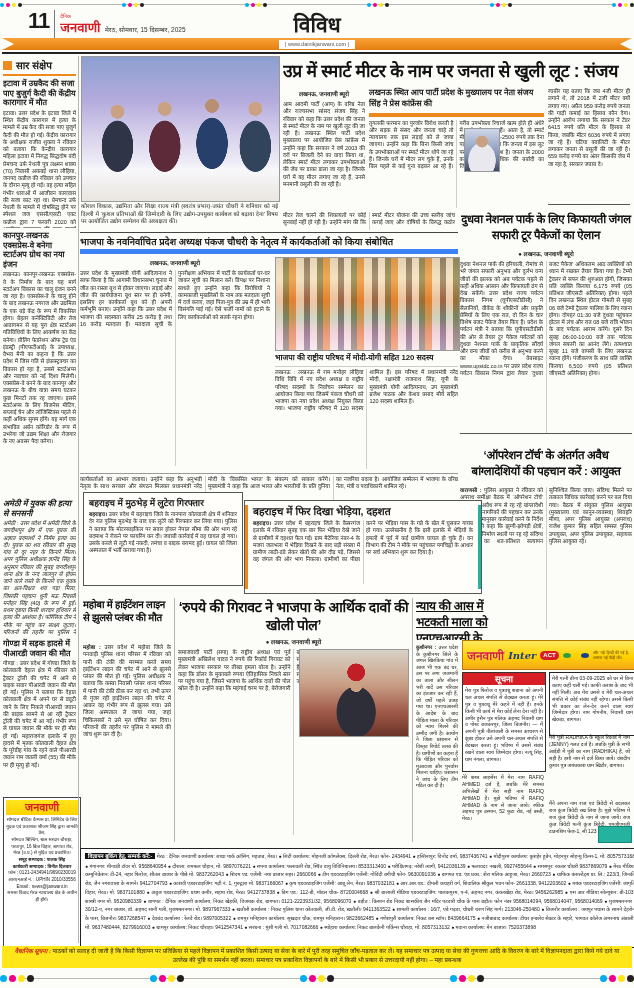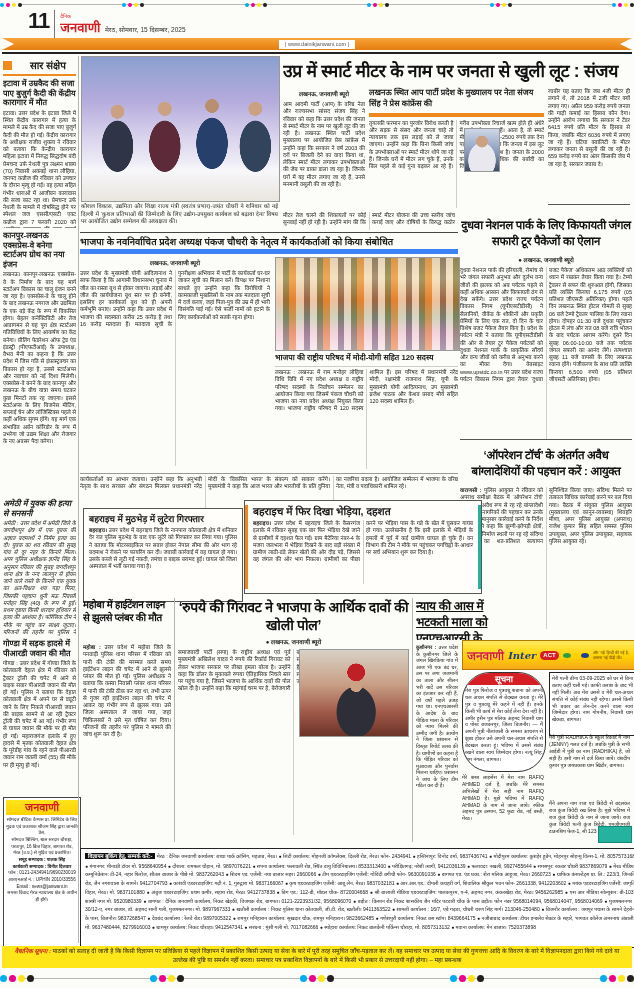--- a/index.html
+++ b/index.html
@@ -19,21 +19,21 @@
   .brand-red{color:#d81e25;font-weight:bold;}
   .ribbon{background:linear-gradient(180deg,#f6a33c,#ee8c1d 60%,#e07f12);clip-path:polygon(0 0,12px 50%,0 100%,100% 100%,calc(100% - 12px) 50%,100% 0);}
   .ribbon .chip{background:#fff;font-size:5.5px;color:#555;padding:0 6px;line-height:9px;}
   
   .marks{display:flex;justify-content:space-between;align-items:center;background:linear-gradient(#b9b9b4,#b9b9b4) center/94% 1px no-repeat;}
   .mg{display:flex;gap:2px;align-items:center;}
   .dot{display:inline-block;border-radius:50%;}
   .d7{width:7px;height:7px;} .d4{width:4px;height:4px;}
   .c-c{background:#00aeef;} .c-m{background:#ec008c;} .c-y{background:#ffe41c;} .c-k{background:#231f20;}
   
-  .sb-head{display:flex;align-items:center;gap:18px;border-bottom:2px solid #ef8b1e;padding-bottom:2px;}
+  .sb-head{display:flex;align-items:center;gap:4px;border-bottom:2px solid #ef8b1e;padding-bottom:2px;}
   .sb-sq{width:9px;height:9px;background:#ef8b1e;}
   .sb-title{font-size:10px;font-weight:bold;}
   .sb-h{font-size:8px;font-weight:bold;line-height:1.2;margin:3px 0 2px;}
   .imprint{border:1px solid #444;background:#fff;padding:2px;font-size:4.6px;line-height:1.45;text-align:center;}
   .imprint .logo{background:linear-gradient(180deg,#ffe41c,#ffd200);color:#d81e25;font-weight:bold;font-size:11px;line-height:15px;margin-bottom:2px;}
   
   .photo{border:1px solid #999;}
   .photo-press{background:
     radial-gradient(circle 7px at 18% 38%,#caa183 98%,transparent),
     radial-gradient(circle 7px at 42% 36%,#caa183 98%,transparent),
@@ -134,20 +134,21 @@
 
   <div class="abs" style="left:28px;top:8px;display:flex;align-items:flex-start;gap:5px;">
     <span class="pageno">11</span>
     <span style="width:1px;height:30px;background:#777;margin-top:2px;"></span>
     <span style="margin-top:6px;">
       <span style="font-size:5px;color:#d81e25;display:block;line-height:4px;">दैनिक</span>
       <span class="brand-red" style="font-size:13px;">जनवाणी</span>
       <span style="font-size:6.5px;color:#333;">मेरठ,   सोमवार,   15 दिसम्बर,   2025</span>
     </span>
   </div>
+  <div class="abs ctr" style="left:240px;top:10px;width:154px;font-size:21px;font-weight:bold;">विविध</div>
 
   <div class="abs ribbon" style="left:2px;top:38px;width:630px;height:12px;display:flex;justify-content:center;align-items:center;">
     <span class="chip">| www.dainikjanwani.com |</span>
   </div>
   <div class="abs" style="left:2px;top:52px;width:630px;height:2px;background:#222;"></div>
 
   <div class="abs" style="left:3px;top:58px;width:73px;">
     <div class="sb-head">
       <span class="sb-sq"></span>
       <span class="sb-title">सार संक्षेप</span>
@@ -205,21 +206,21 @@
         </div>
       </div>
       <div class="clip rule-b" style="width:82px;height:116px;">
         <div class="tiny just">रघबीर यह बताए कि जब 4जी मीटर ही लगाने थे, तो 2018 में 2जी मीटर क्यों लगाए गए। अप्रैल 959 करोड़ रुपये जनता की गाढ़ी कमाई का हिसाब कौन देगा। उन्होंने आरोप लगाया कि सरकार ने टेंडर 6415 रुपये प्रति मीटर के हिसाब से किया, जबकि मीटर 6036 रुपये में लगाए जा रहे हैं। घटिया क्वालिटी के मीटर लगाकर जनता से वसूली की जा रही है। 659 करोड़ रुपये का अंतर किसकी जेब में जा रहा है, सरकार जवाब दे।</div>
       </div>
     </div>
   </div>
   <div class="abs tinyc just clip" style="left:283px;top:212px;width:172px;height:18px;">मीटर तेज चलने की शिकायतों पर कोई सुनवाई नहीं हो रही है। उन्होंने मांग की कि स्मार्ट मीटर योजना की उच्च स्तरीय जांच कराई जाए और दोषियों के विरुद्ध कठोर कार्रवाई की जाए।</div>
 
   <div class="abs" style="left:460px;top:212px;width:172px;">
-    <div class="h-main ctr clip" style="font-size:11.5px;line-height:1.35;height:36px;margin-top:6px;">दुधवा नेशनल पार्क के लिए किफायती जंगल सफारी टूर पैकेजों का ऐलान</div>
+    <div class="h-main ctr clip" style="font-size:11.5px;line-height:1.35;height:36px;margin-top:0;">दुधवा नेशनल पार्क के लिए किफायती जंगल सफारी टूर पैकेजों का ऐलान</div>
     <div class="byline">● लखनऊ, जनवाणी ब्यूरो</div>
     <div class="tinyc just clip rule-b" style="height:172px;">दुधवा नेशनल पार्क की हरियाली, रोमांच से भरे जंगल सफारी अनुभव और दुर्लभ वन्य जीवों की झलक को अब पर्यटक पहले से कहीं अधिक आसान और किफायती ढंग से देख सकेंगे। उत्तर प्रदेश राज्य पर्यटन विकास निगम (यूपीएसटीडीसी) ने सैलानियों, वीकेंड के शौकीनों और प्रकृति प्रेमियों के लिए एक रात, दो दिन के चार विशेष बजट पैकेज तैयार किए हैं। प्रदेश के पर्यटन मंत्री ने बताया कि यूपीएसटीडीसी की ओर से तैयार टूर पैकेज पर्यटकों को दुधवा नेशनल पार्क के प्राकृतिक सौंदर्य और वन्य जीवों को करीब से अनुभव करने का मौका देगा। वेबसाइट www.upstdc.co.in पर उत्तर प्रदेश राज्य पर्यटन विकास निगम द्वारा तैयार ‘दुधवा बजट पैकेज’ अधिकतम आठ व्यक्तियों को ध्यान में रखकर तैयार किया गया है। टेम्पो ट्रैवलर से सफर की शुरुआत होगी, जिसका प्रति व्यक्ति किराया 6,175 रुपये (05 प्रतिशत जीएसटी अतिरिक्त) होगा। पहले दिन लखनऊ स्थित होटल गोमती से सुबह 06 बजे टेम्पो ट्रैवलर पालिया के लिए रवाना होगा। दोपहर 01:30 बजे दुधवा पहुंचकर होटल में लंच और रात 08 बजे रात्रि भोजन के बाद पर्यटक आराम करेंगे। दूसरे दिन सुबह 06:00-10:00 बजे तक पर्यटक जंगल सफारी का आनंद लेंगे। तत्पश्चात सुबह 11 बजे वापसी के लिए लखनऊ रवाना होंगे। पंजीकरण के साथ प्रति व्यक्ति किराया 6,500 रुपये (05 प्रतिशत जीएसटी अतिरिक्त) होगा।</div>
   </div>
 
   <div class="abs" style="left:460px;top:448px;width:172px;">
     <div class="h-main ctr clip" style="font-size:11.5px;line-height:1.35;height:35px;">‘ऑपरेशन टॉर्च’ के अंतर्गत अवैध बांग्लादेशियों की पहचान करें : आयुक्त</div>
     <div class="tinyc just clip" style="height:142px;margin-top:4px;">
       <span class="dl">वाराणसी :</span>
       <span>पुलिस आयुक्त ने रविवार को अपराध समीक्षा बैठक में ‘ऑपरेशन टॉर्च’ के अंतर्गत अवैध रूप से रह रहे बांग्लादेशी एवं विदेशी नागरिकों की पहचान कर उनके विरुद्ध नियमानुसार कार्रवाई करने के निर्देश दिए। उन्होंने कहा कि झुग्गी-झोपड़ी क्षेत्रों, ईंट भट्ठों व निर्माण स्थलों पर रह रहे संदिग्ध व्यक्तियों का शत-प्रतिशत सत्यापन सुनिश्चित किया जाए। संदिग्ध मिलने पर तत्काल विधिक कार्रवाई करने पर बल दिया गया। बैठक में संयुक्त पुलिस आयुक्त (मुख्यालय एवं कानून-व्यवस्था) शिवहरि मीणा, अपर पुलिस आयुक्त (अपराध) राजेश कुमार सिंह सहित समस्त पुलिस उपायुक्त, अपर पुलिस उपायुक्त, सहायक पुलिस आयुक्त रहे।</span>
     </div>
@@ -234,21 +235,21 @@
       </div>
       <div style="width:183px;">
         <div class="photo photo-bjp" style="width:183px;height:92px;"></div>
         <div class="bold clip" style="font-size:7.8px;line-height:1.25;height:11px;margin:2px 0;">भाजपा की राष्ट्रीय परिषद में मोदी-योगी सहित 120 सदस्य</div>
         <div class="tinyc just clip" style="height:100px;border-top:1px solid #ccc;padding-top:2px;">लखनऊ : लखनऊ में राम मनोहर लोहिया विधि विवि में नए प्रदेश अध्यक्ष व राष्ट्रीय परिषद सदस्यों के निर्वाचन सम्मेलन का आयोजन किया गया जिसमें पंकज चौधरी को भाजपा का नया प्रदेश अध्यक्ष नियुक्त किया गया। भाजपा राष्ट्रीय परिषद में 120 सदस्य शामिल हैं। इस परिषद में प्रधानमंत्री नरेंद्र मोदी, रक्षामंत्री राजनाथ सिंह, यूपी के मुख्यमंत्री योगी आदित्यनाथ, उप मुख्यमंत्री ब्रजेश पाठक और केशव प्रसाद मौर्य सहित 120 सदस्य शामिल हैं।</div>
       </div>
     </div>
     <div class="tiny just clip" style="columns:3;column-gap:6px;column-rule:1px solid #cfcfc8;height:34px;margin-top:4px;border-top:1px solid #999;padding-top:2px;">कार्यकर्ताओं का आभार जताया। उन्होंने कहा कि अनुभवी नेतृत्व के साथ सरकार और संगठन मिलकर प्रधानमंत्री नरेंद्र मोदी के ‘विकसित भारत’ के संकल्प को साकार करेंगे। मुख्यमंत्री ने कहा कि आज भारत और भारतीयों के प्रति दुनिया का नजरिया बदला है। आयोजित सम्मेलन में भाजपा के वरिष्ठ नेता, मंत्री व पदाधिकारी शामिल रहे।</div>
   </div>
 
-  <div class="abs nbox clip" style="left:83px;top:508px;width:148px;height:86px;">
+  <div class="abs nbox clip" style="left:83px;top:492px;width:148px;height:86px;">
     <h4 style="font-size:9px;">बहराइच में मुठभेड़ में लुटेरा गिरफ्तार</h4>
     <div class="tiny just">
       <span class="dl">बहराइच।</span>
       <span>उत्तर प्रदेश में बहराइच जिले के नानपारा कोतवाली क्षेत्र में शनिवार देर रात पुलिस मुठभेड़ के बाद एक लुटेरे को गिरफ्तार कर लिया गया। पुलिस ने बताया कि मोटरसाइकिल पर सवार होकर नेपाल सीमा की ओर भाग रहे बदमाश ने रोकने पर फायरिंग कर दी। जवाबी कार्रवाई में वह घायल हो गया। उसके कब्जे से लूटी गई नकदी, तमंचा व बाइक बरामद हुई। घायल को जिला अस्पताल में भर्ती कराया गया है।</span>
     </div>
   </div>
   <div class="abs nbox clip" style="left:244px;top:500px;width:220px;height:86px;padding-left:8px;padding-right:8px;">
     <span class="accentL"></span>
     <span class="accentR"></span>
     <h4 style="font-size:10.5px;">बहराइच में फिर दिखा भेड़िया, दहशत</h4>
@@ -290,21 +291,21 @@
     <span class="adscript">Inter</span>
     <span class="adchip">ACT</span>
     <span class="adovals">
         <i style="background:#2e9e44;"></i>
         <i style="background:#ffd200;"></i>
         <i style="background:#1d3f8f;"></i>
       </span>
     <span class="adtag clip" style="width:46px;">और ‘नई’ हिन्दी की नई है, जमाना नई पीढ़ी की।</span>
   </div>
 
-  <div class="abs suchna clip" style="left:462px;top:672px;width:82px;height:98px;border-radius:28px;">
+  <div class="abs suchna clip" style="left:462px;top:672px;width:82px;height:98px;">
     <div class="hd">सूचना</div>
     <div class="ad-txt" style="padding:2px;">मेरा पुत्र फिरोज व पुत्रवधू शबाना को अपनी चल अचल संपत्ति से बेदखल करता हूं। मेरे पुत्र व पुत्रवधू मेरे कहने में नहीं हैं। इनके किसी भी कार्य से मेरा कोई लेना देना नहीं है। अमीर हुसैन पुत्र मलिक अहमद निवासी ग्राम व पोस्ट बजकरपुर, जिला बिजनौर। — मैं अपनी पुत्री नीलांजली के समस्त आचरण से क्षुब्ध होकर उसे अपनी चल-अचल संपत्ति से बेदखल करता हूं। भविष्य में उससे संबंध रखने वाला स्वयं जिम्मेदार होगा। नत्थू सिंह, ग्राम नंगला, बागपत।</div>
   </div>
   <div class="abs ad-txt clip" style="left:462px;top:774px;width:82px;height:66px;">मेरे शस्त्र लाइसेंस में मेरा नाम RAFIQ AHMED दर्ज है, जबकि मेरे समस्त अभिलेखों में मेरा सही नाम RAFIQ AHMAD है। मुझे भविष्य में RAFIQ AHMAD के नाम से जाना जाये। रफीक अहमद पुत्र उस्मान, 52 फुटा रोड, नई बस्ती, मेरठ।</div>
 
   <div class="abs notice clip" style="left:549px;top:672px;width:81px;height:58px;">
     <div class="ad-txt">मेरी पत्नी बीना 03-09-2025 को घर से बिना बताए कहीं चली गई। काफी तलाश के बाद भी नहीं मिली। अब मेरा उससे व मेरी चल-अचल संपत्ति से कोई संबंध नहीं रहेगा। उससे किसी भी प्रकार का लेन-देन करने वाला स्वयं जिम्मेदार होगा। नाम गोपनीय, निवासी ग्राम खेकड़ा, बागपत।</div>
   </div>
   <div class="abs ad-txt clip" style="left:549px;top:734px;width:81px;height:64px;">मेरी पुत्री RADHIKA के स्कूल रिकार्ड में नाम (JENNY) गलत दर्ज है। जबकि पुत्री के सभी आईडी में पुत्री का नाम (RADHIKA) है, जो सही है। इसी नाम से दर्ज किया जाये। वंशदीप कुमार पुत्र जयप्रकाश ग्राम खिटौर, बागपत।</div>
   <div class="abs ad-txt clip" style="left:549px;top:800px;width:81px;height:40px;">मैंने अपना नाम राज एवं त्रिवेदी से बदलकर राज कुंज त्रिवेदी रख लिया है। मुझे भविष्य में राज कुंज त्रिवेदी के नाम से जाना जाये। राज कुंज त्रिवेदी पत्नी कुंज त्रिवेदी, एमजीएमजी टाउनशिप फेज-1, सी 123 खेकड़ा बागपत।</div>

